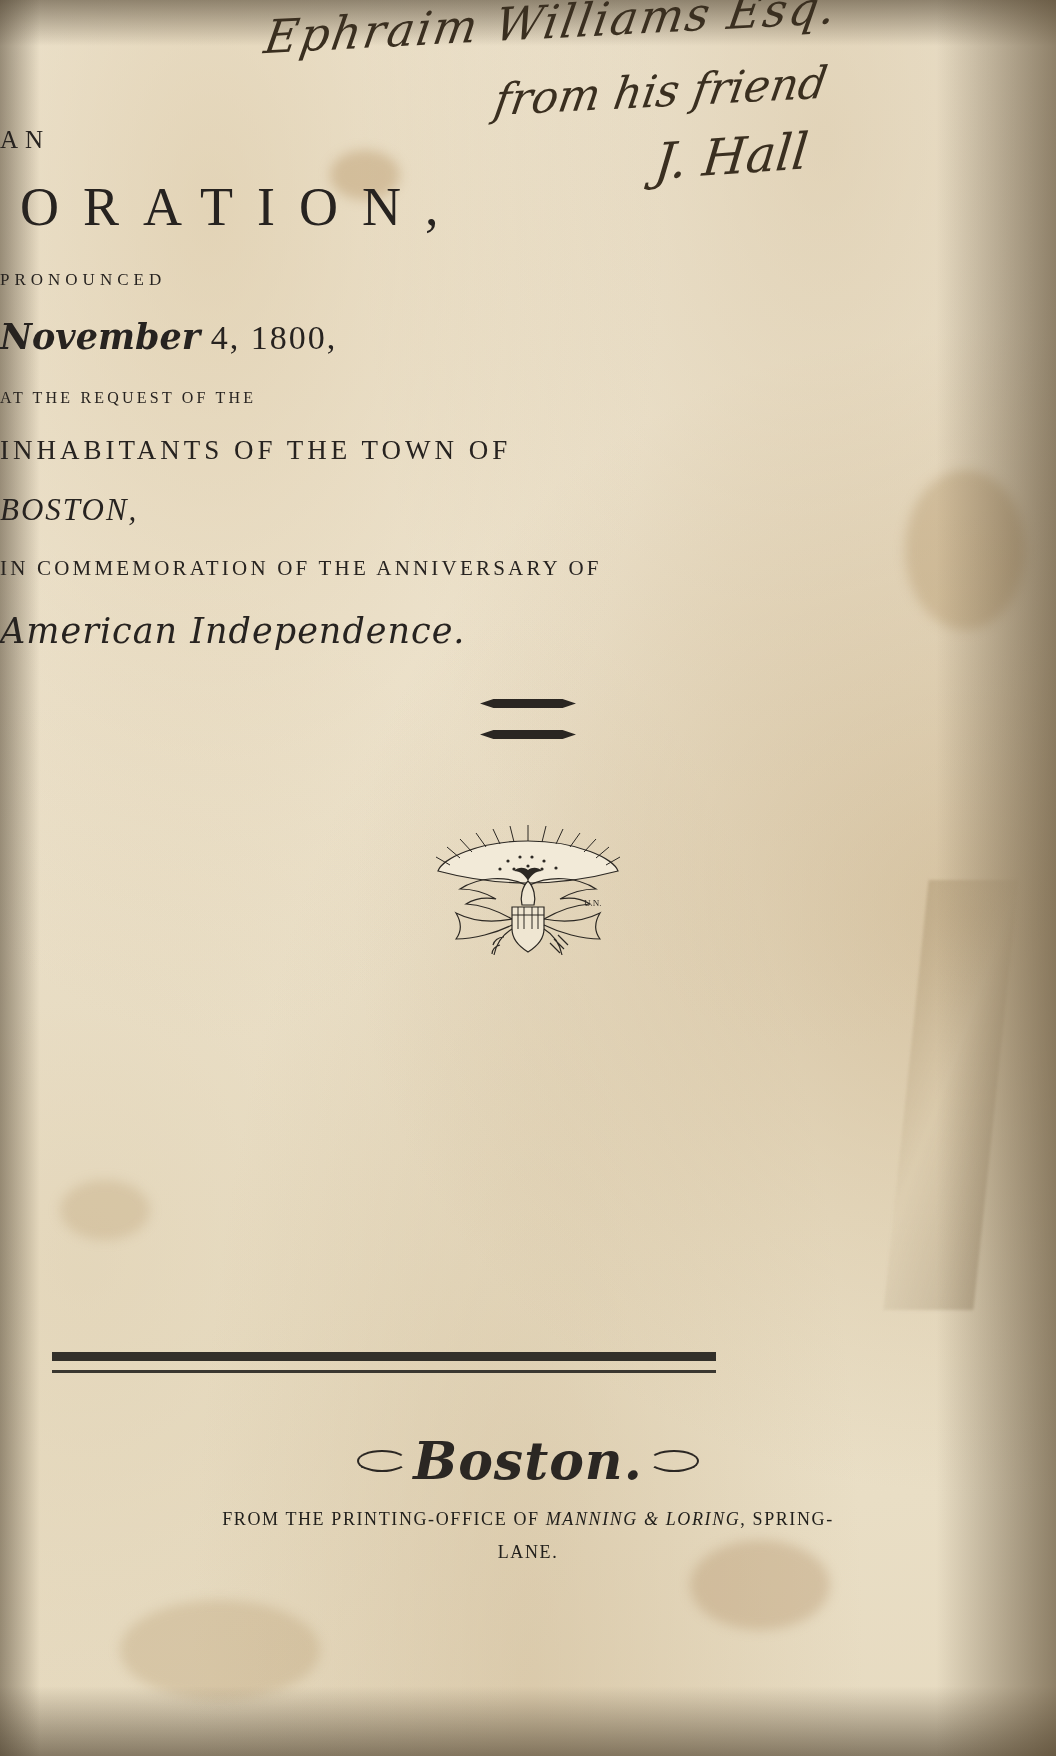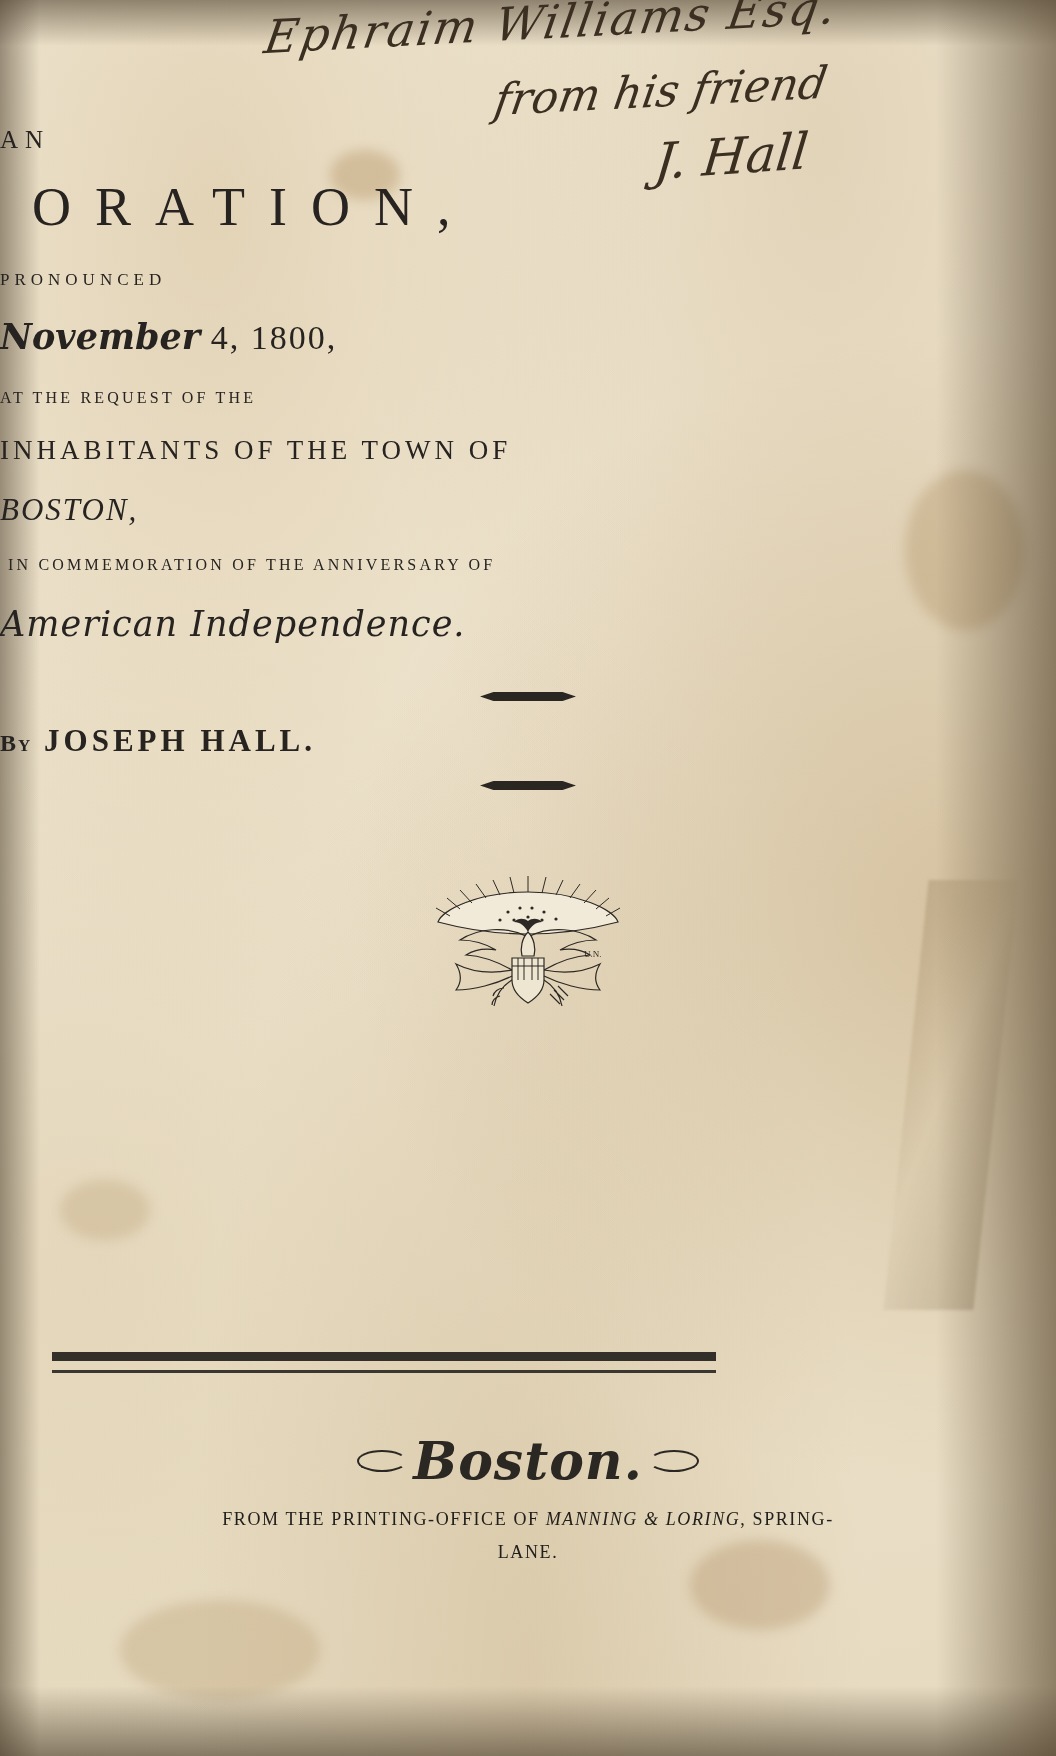--- a/index.html
+++ b/index.html
@@ -68,21 +68,21 @@
   .an {
     margin-top: 126px;
     font-size: 25px;
     letter-spacing: 7px;
     font-variant: small-caps;
   }
   .oration {
     margin-top: 22px;
     font-size: 54px;
     letter-spacing: 24px;
-    padding-left: 32px;
+    padding-left: 20px;
     font-weight: 400;
   }
   .pronounced {
     margin-top: 32px;
     font-size: 17px;
     letter-spacing: 5px;
     font-variant: small-caps;
   }
   .dateline {
     margin-top: 26px;
@@ -109,24 +109,23 @@
     font-variant: small-caps;
   }
   .boston-italic {
     margin-top: 26px;
     font-size: 31px;
     font-style: italic;
     letter-spacing: 2px;
   }
   .commemoration {
     margin-top: 28px;
-    font-size: 16px;
+    font-size: 21px;
     letter-spacing: 3.2px;
     font-variant: small-caps;
-    margin-left: 8px;
   }
   .american {
     margin-top: 30px;
     font-size: 35px;
     font-style: italic;
     font-family: "DejaVu Serif", serif;
     letter-spacing: 1px;
   }
   .rule-orn {
     width: 96px;
@@ -276,24 +275,20 @@
       <span>4,  1800,</span>
     </p>
     <p class="line atrequest">AT THE REQUEST OF THE</p>
     <p class="line inhabitants">INHABITANTS OF THE TOWN OF</p>
     <p class="line boston-italic">BOSTON,</p>
     <p class="line commemoration">IN COMMEMORATION OF THE ANNIVERSARY OF</p>
     <p class="line american">American Independence.</p>
 
     <div class="rule-orn"></div>
 
-    <p class="line byline">
-      <span class="by">By</span>
-      <span>JOSEPH HALL.</span>
-    </p>
 
     <div class="rule-orn second"></div>
 
     <div class="emblem">
       <svg viewBox="0 0 240 170" width="240" height="170" aria-hidden="true">
         <g fill="none" stroke="#2c2823" stroke-width="1.2">
 
           <path d="M120 36 C 70 36 34 54 30 66 C 60 74 90 78 120 78 C 150 78 180 74 210 66 C 206 54 170 36 120 36 Z" fill="#f2ead8"></path>
           <g stroke-width="1">
             <path d="M120 36 L120 20"></path>

